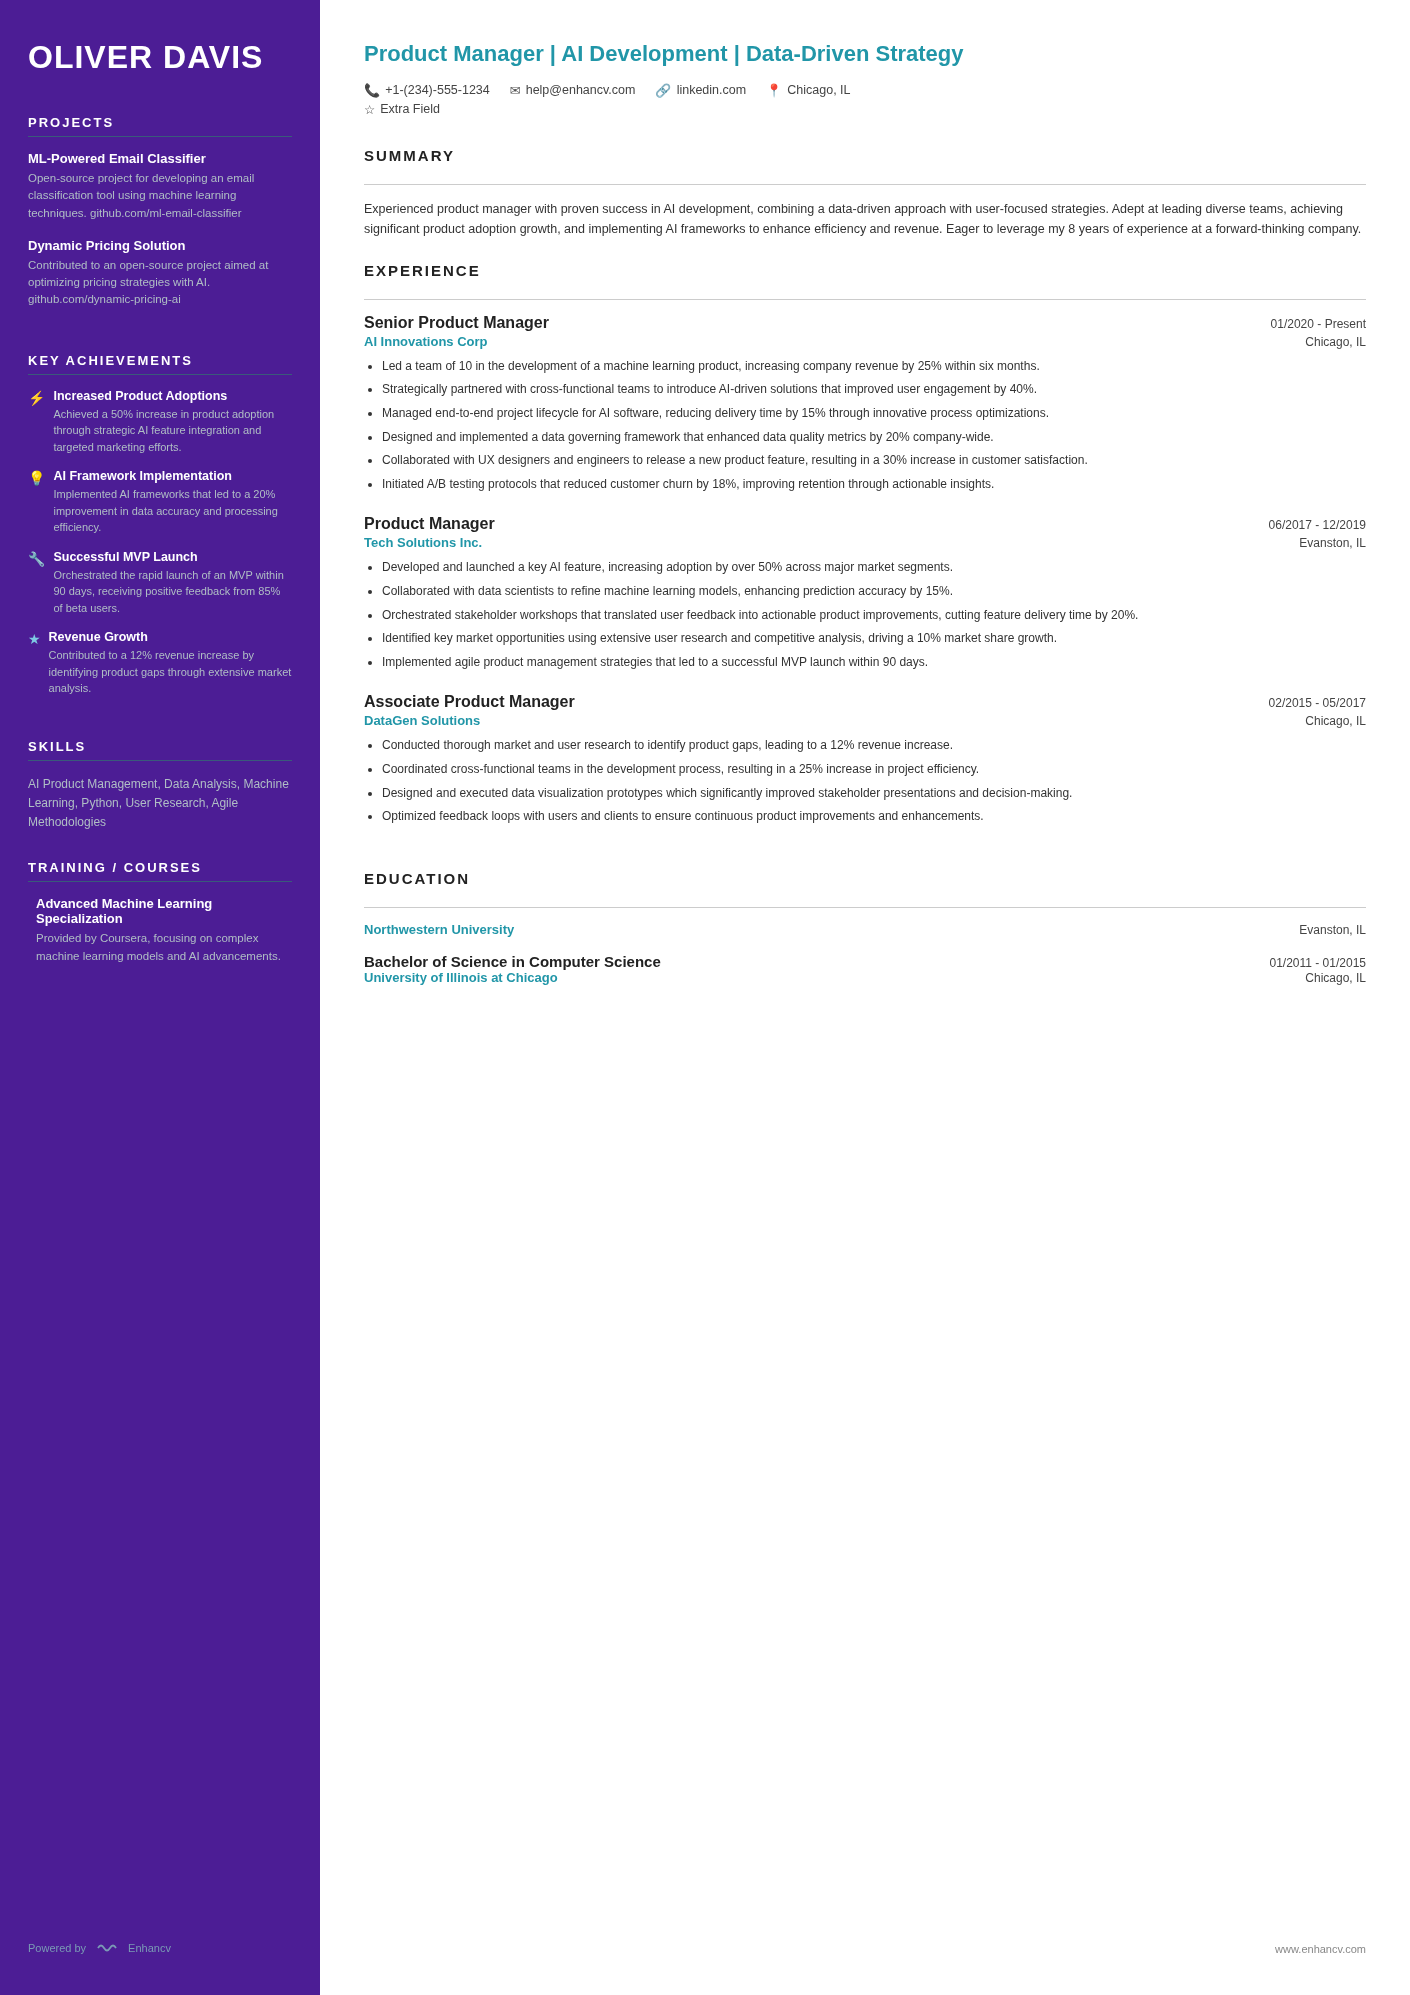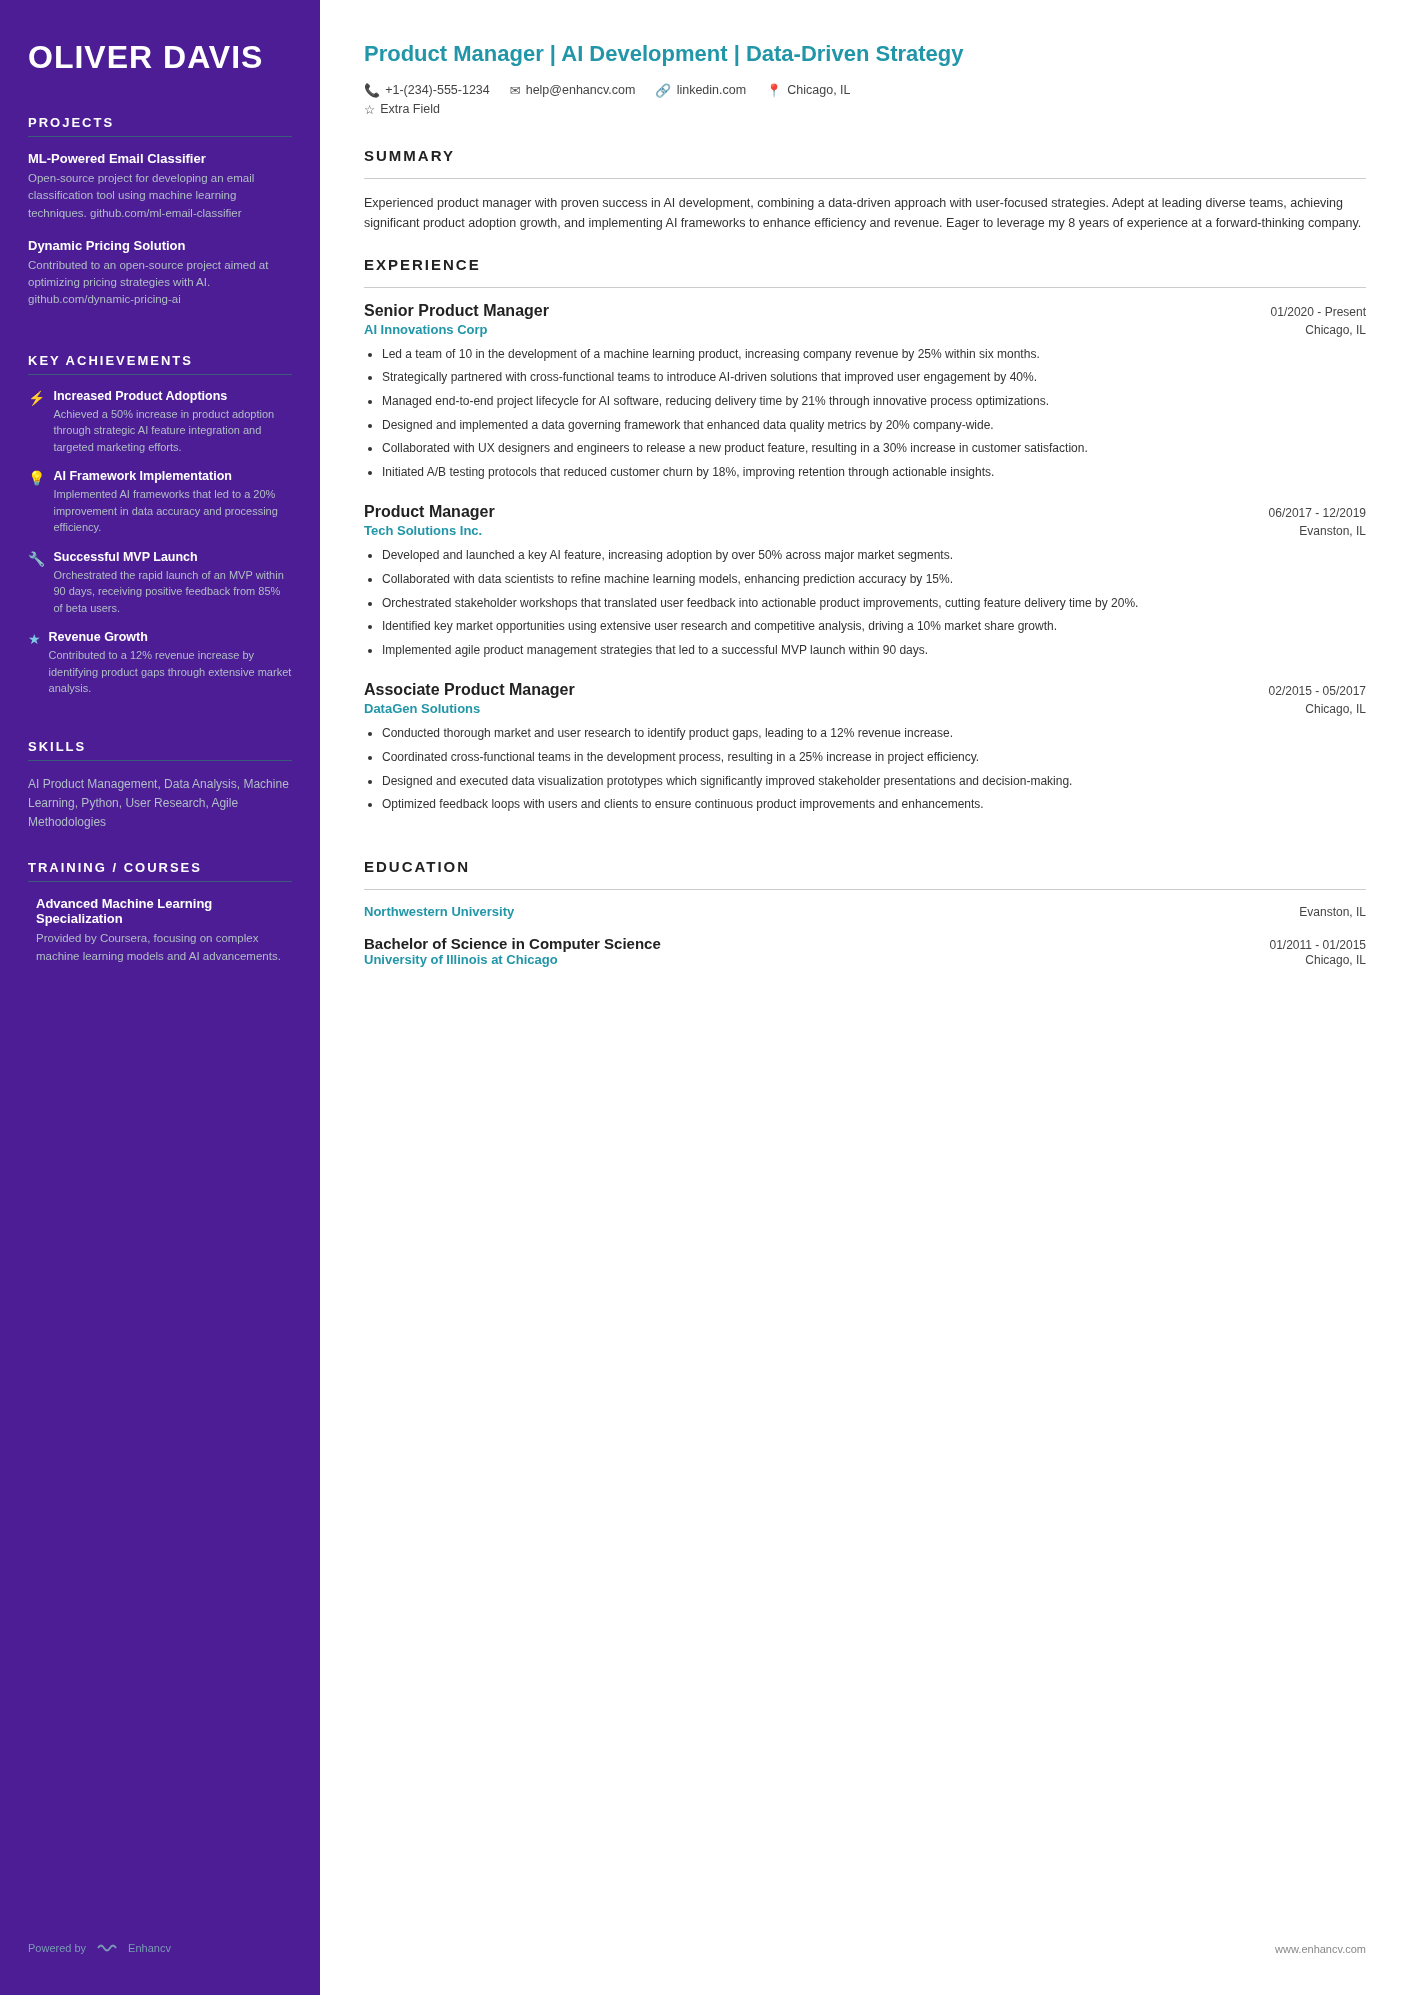--- a/index.html
+++ b/index.html
@@ -168,21 +168,21 @@
       margin-top: 22px;
     }
 
     .main-section-title {
       font-size: 15px;
       font-weight: 700;
       letter-spacing: 2px;
       text-transform: uppercase;
       color: #222;
       border-bottom: 1.5px solid #ccc;
-      padding-bottom: 14px;
+      padding-bottom: 20px;
       margin-bottom: 14px;
     }
 
     .summary-text {
       font-size: 12.5px;
       color: #333;
       line-height: 1.65;
     }
 
     .exp-entry {
@@ -399,21 +399,21 @@
         <span class="exp-role">Senior Product Manager</span>
         <span class="exp-dates">01/2020 - Present</span>
       </div>
       <div class="exp-sub">
         <span class="exp-company">AI Innovations Corp</span>
         <span class="exp-location">Chicago, IL</span>
       </div>
       <ul class="exp-bullets">
         <li>Led a team of 10 in the development of a machine learning product, increasing company revenue by 25% within six months.</li>
         <li>Strategically partnered with cross-functional teams to introduce AI-driven solutions that improved user engagement by 40%.</li>
-        <li>Managed end-to-end project lifecycle for AI software, reducing delivery time by 21% through innovative process optimizations.</li>
+        <li>Managed end-to-end project lifecycle for AI software, reducing delivery time by 15% through innovative process optimizations.</li>
         <li>Designed and implemented a data governing framework that enhanced data quality metrics by 20% company-wide.</li>
         <li>Collaborated with UX designers and engineers to release a new product feature, resulting in a 30% increase in customer satisfaction.</li>
         <li>Initiated A/B testing protocols that reduced customer churn by 18%, improving retention through actionable insights.</li>
       </ul>
     </div>
 
     <div class="exp-entry">
       <div class="exp-header">
         <span class="exp-role">Product Manager</span>
         <span class="exp-dates">06/2017 - 12/2019</span>

